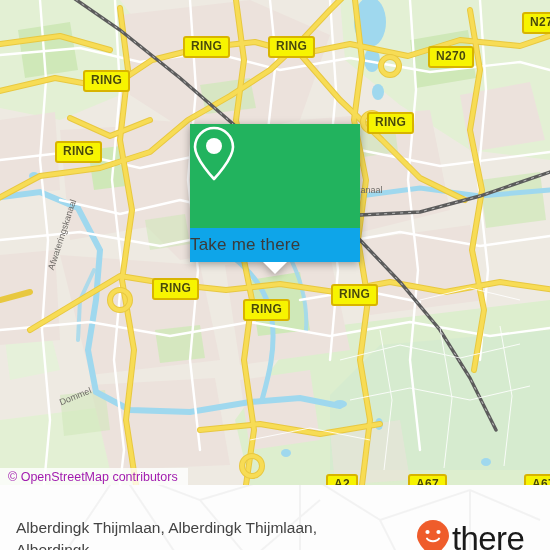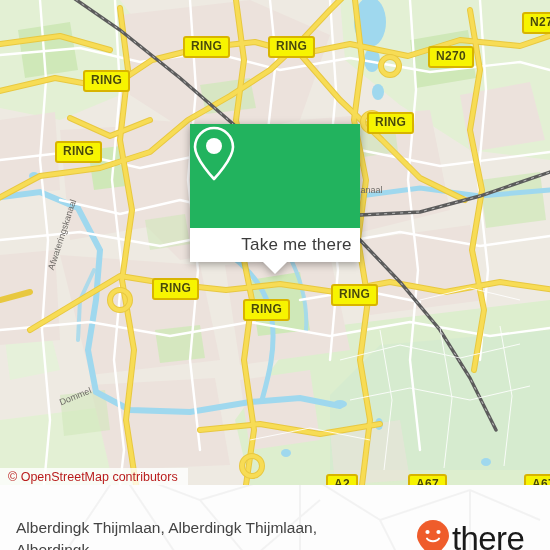--- a/index.html
+++ b/index.html
@@ -46,42 +46,41 @@
   
   #card{
     position:absolute;left:190px;top:124px;width:170px;
     filter:drop-shadow(0 2px 4px rgba(0,0,0,.35));
   }
   #card-top{
     background:#22b35e;height:104px;
     display:flex;align-items:center;justify-content:center;
   }
   #card-bottom{
-    background:#ffffff;height:34px;
-    display:flex;align-items:center;justify-content:center;
+    background:#0ea5e9;height:34px;
+    display:flex;align-items:center;justify-content:flex-start;
     position:relative;
-    padding-left:43px;
   }
   #card-label{
     font-size:17px;color:#3b3b3b;letter-spacing:.2px;
     font-family:"Liberation Sans", sans-serif;
   }
   #card-tail{
     position:absolute;left:50%;margin-left:-12px;top:34px;
     width:0;height:0;
     border-left:12px solid transparent;
     border-right:12px solid transparent;
     border-top:12px solid #ffffff;
   }
 
   
   #attribution{
     position:absolute;left:0;top:468px;
     background:rgba(255,255,255,.78);
-    color:#b91c1c;font-size:12.5px;line-height:17px;
+    color:#a21caf;font-size:12.5px;line-height:17px;
     padding:1px 10px 1px 8px;
     font-family:"Liberation Sans", sans-serif;
     white-space:nowrap;
   }
 
   
   #footer{
     position:absolute;left:0;top:485px;width:550px;height:65px;
     background:#fdfdfd;overflow:hidden;
   }

